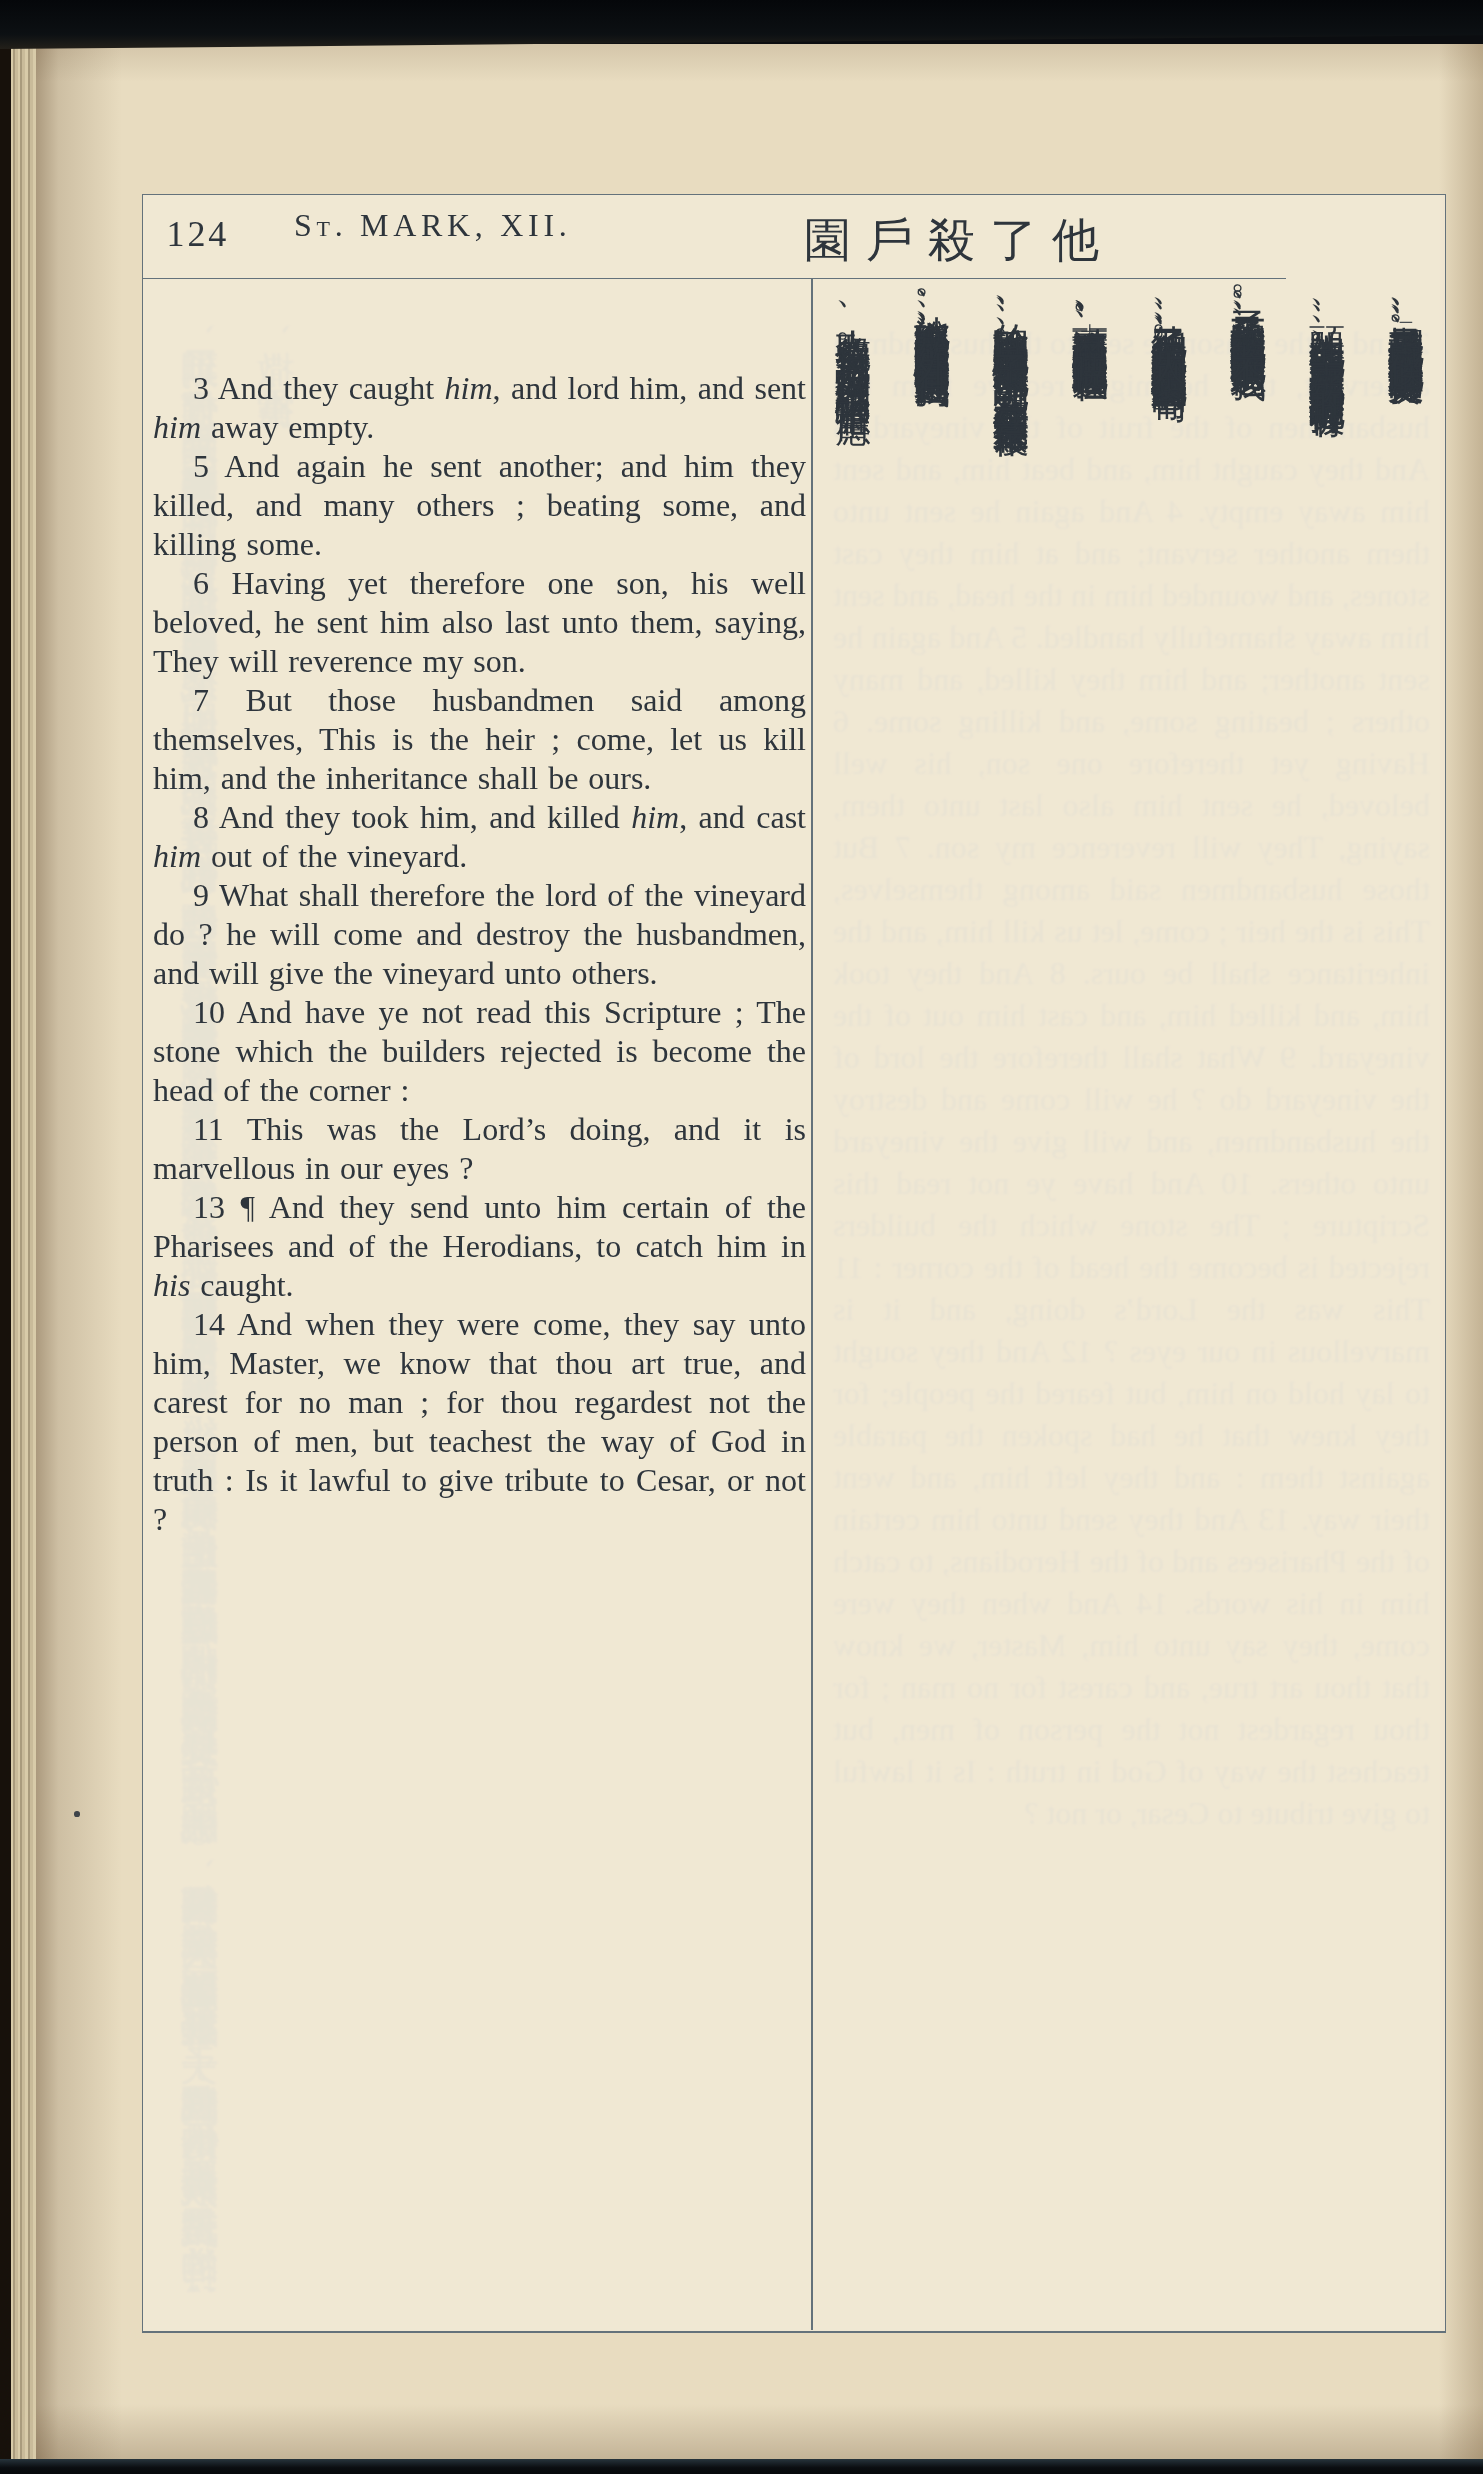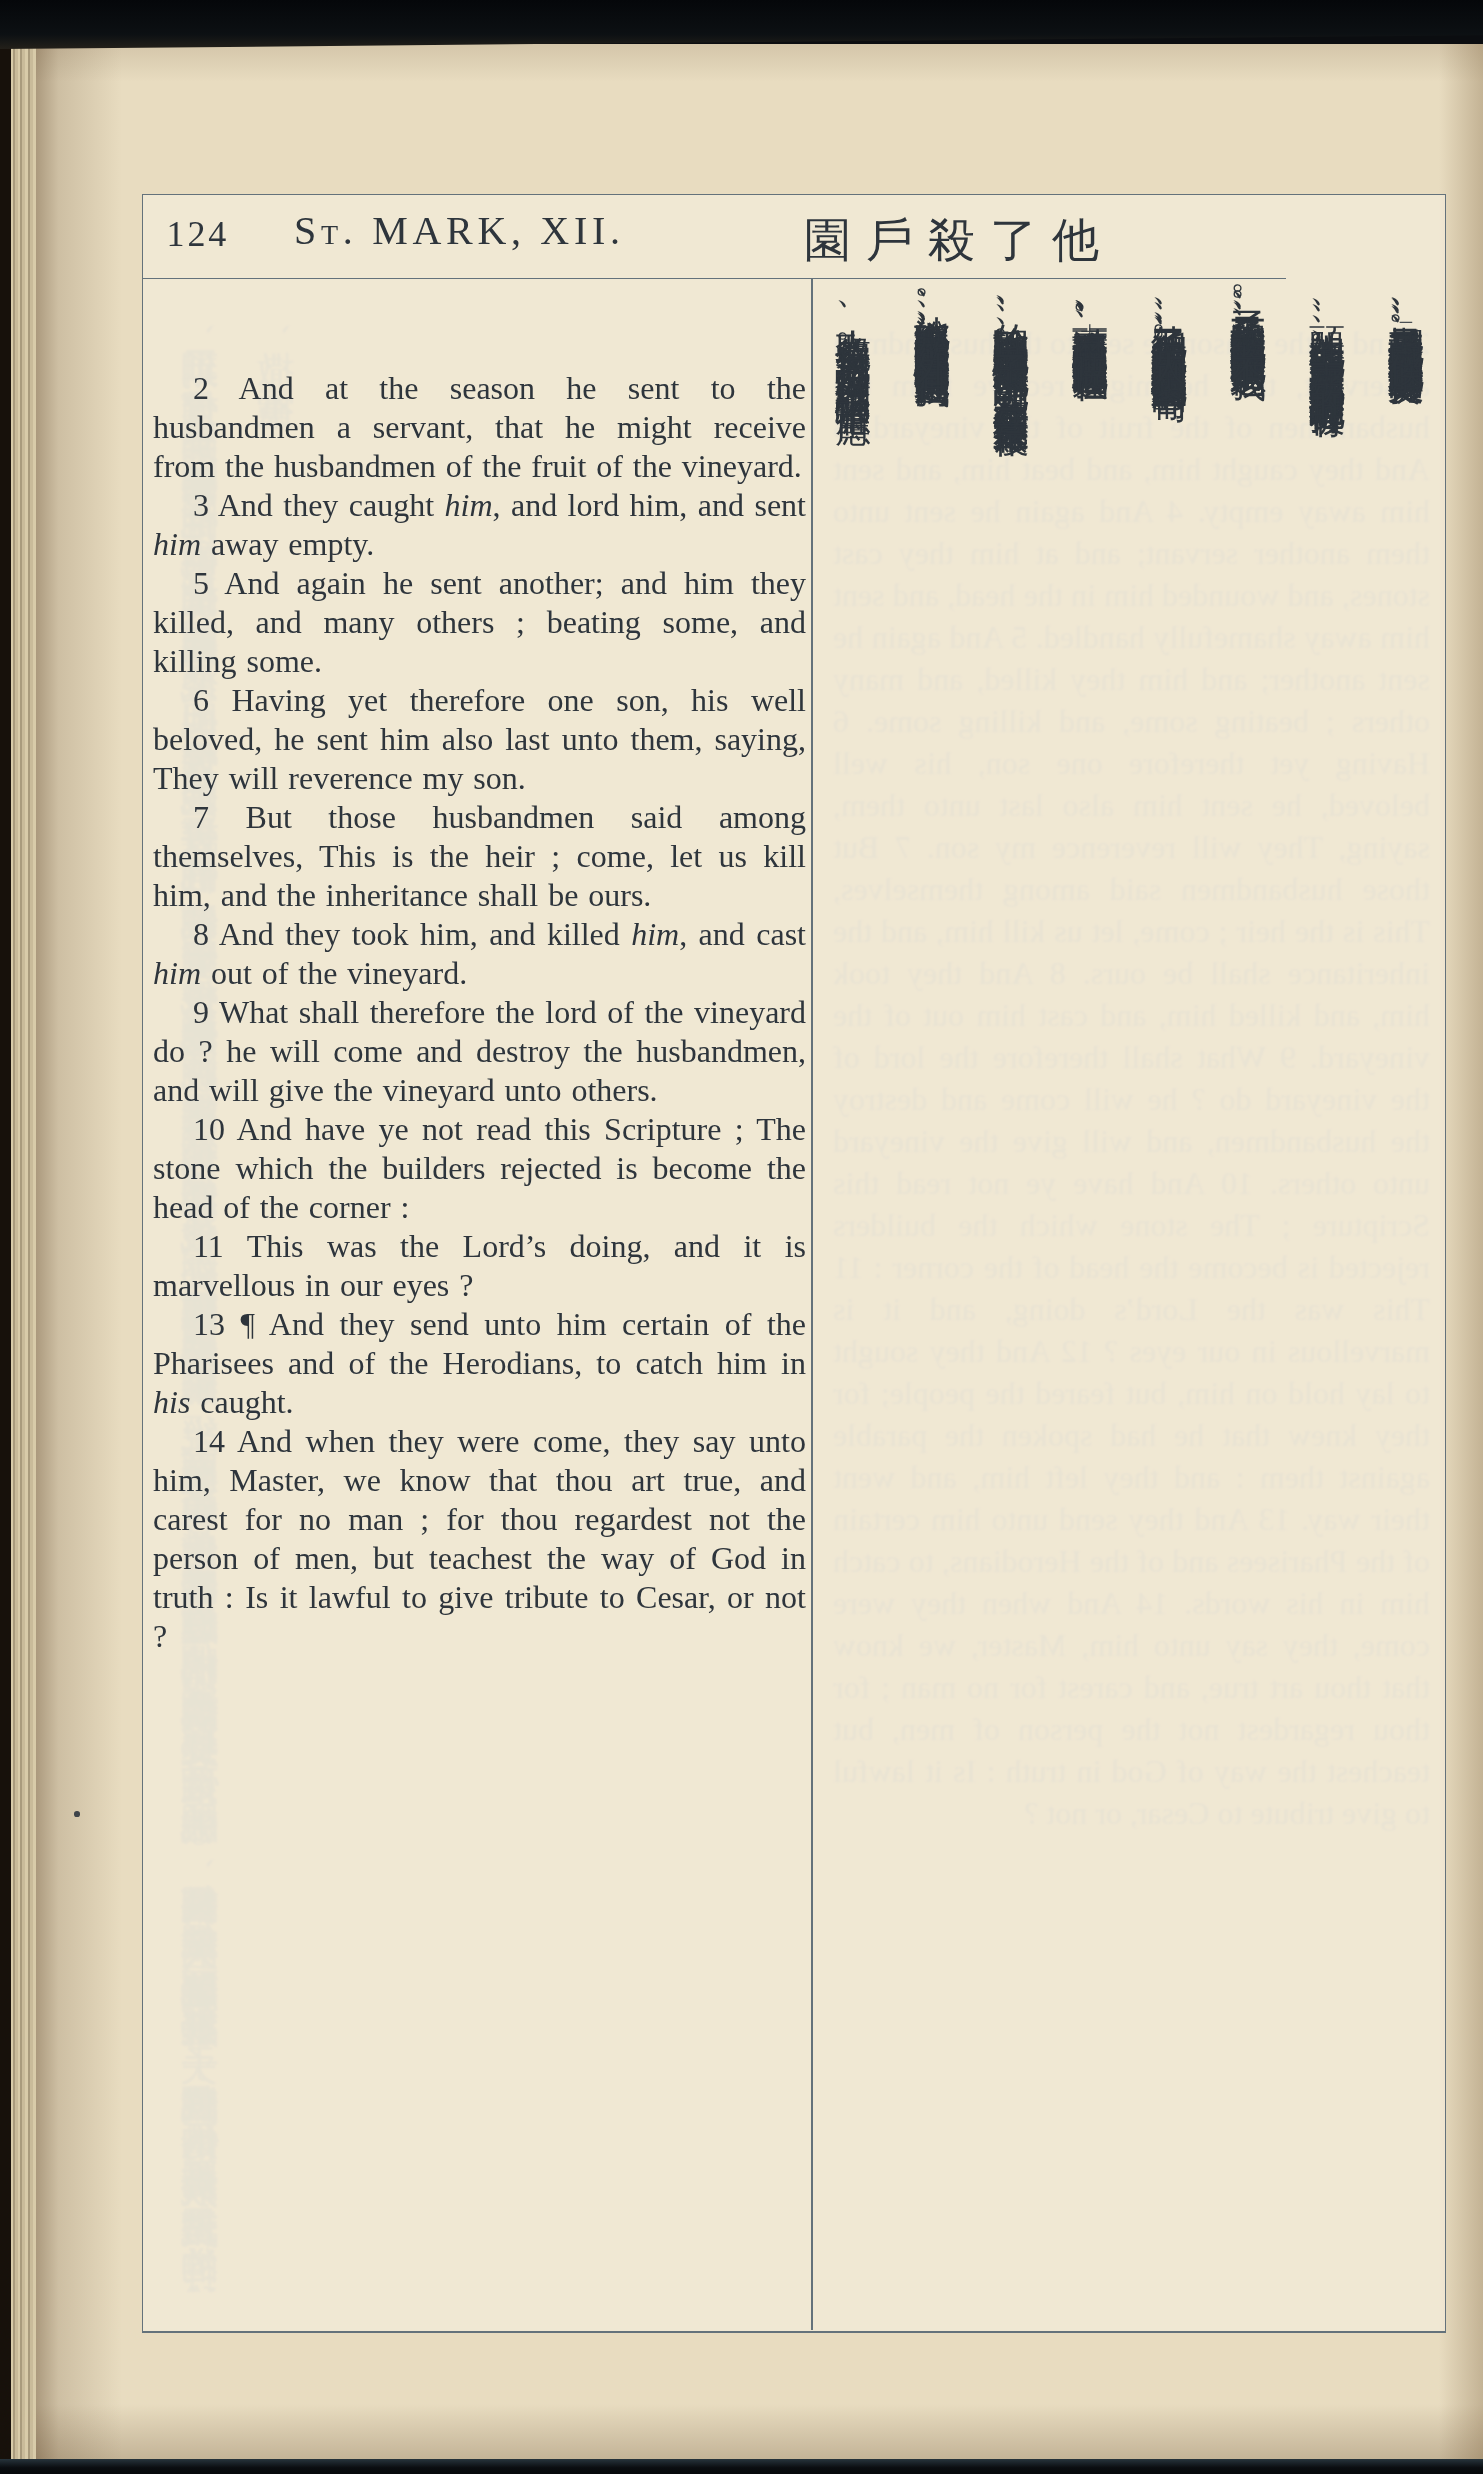--- a/index.html
+++ b/index.html
@@ -32,21 +32,21 @@
   .page-edges{position:absolute;left:9.5px;top:47px;bottom:15px;width:26.5px;
     background:repeating-linear-gradient(90deg,#d8cba9 0 2.8px,#a99b7d 2.8px 4.7px,#c9bb9a 4.7px 7.6px);}
 
   
   .frame{position:absolute;left:142px;top:194px;width:1304px;height:2139px;
     border:1.9px solid var(--rule);border-bottom-width:2.8px;
     background:rgba(250,246,234,.45);}
   .header-band{position:absolute;left:142px;top:194px;width:1144px;height:85px;
     border-bottom:1.9px solid var(--rule);}
   .page-number{position:absolute;left:24.6px;top:19px;font-size:36px;color:var(--ink);letter-spacing:2.8px;}
-  .title-en{position:absolute;left:152px;top:13.3px;font-size:40px;color:var(--ink);
+  .title-en{position:absolute;left:152px;top:13.3px;font-size:32px;color:var(--ink);
     letter-spacing:4.7px;font-variant-caps:small-caps;}
   .title-zh{position:absolute;right:172px;top:15px;font-size:47px;color:var(--ink);
     letter-spacing:15px;white-space:nowrap;}
 
   .divider{position:absolute;left:811px;top:279px;width:1.9px;height:2051px;background:var(--rule);}
 
   
   .english{position:absolute;left:153px;top:369px;width:653px;color:var(--ink);
     font-size:32px;line-height:39px;text-align:justify;word-spacing:1.9px;}
   .english p{text-indent:40px;}
@@ -86,21 +86,20 @@
 
   <div class="header-band">
     <span class="page-number">124</span>
     <span class="title-en">St. MARK, XII.</span>
     <span class="title-zh">園戶殺了他</span>
   </div>
 
   <div class="divider"></div>
 
   <div class="english" id="english-col">
-      <p>2  <span>And at the season he sent to the husbandmen a servant, that he might receive from the husbandmen of the fruit of the vineyard.</span></p>
       <p>3  <span>And they caught </span><span class="it">him</span><span>, and lord him, and sent </span><span class="it">him</span><span> away empty.</span></p>
       <p>5  <span>And again he sent another; and him they killed, and many others ; beating some, and killing some.</span></p>
       <p>6  <span>Having yet therefore one son, his well beloved, he sent him also last unto them, saying, They will reverence my son.</span></p>
       <p>7  <span>But those husbandmen said among themselves, This is the heir ; come, let us kill him, and the inheritance shall be ours.</span></p>
       <p>8  <span>And they took him, and killed </span><span class="it">him</span><span>, and cast </span><span class="it">him</span><span> out of the vineyard.</span></p>
       <p>9  <span>What shall therefore the lord of the vineyard do ? he will come and destroy the husbandmen, and will give the vineyard unto others.</span></p>
       <p>10  <span>And have ye not read this Scripture ; The stone which the builders rejected is become the head of the corner :</span></p>
       <p>11  <span>This was the Lord’s doing, and it is marvellous in our eyes ?</span></p>
       <p>13 ¶  <span>And they send unto him certain of the Pharisees and of the Herodians, to catch him in </span><span class="it">his</span><span> caught.</span></p>
       <p>14  <span>And when they were come, they say unto him, Master, we know that thou art true, and carest for no man ; for thou regardest not the person of men, but teachest the way of God in truth : Is it lawful to give tribute to Cesar, or not ?</span></p>

